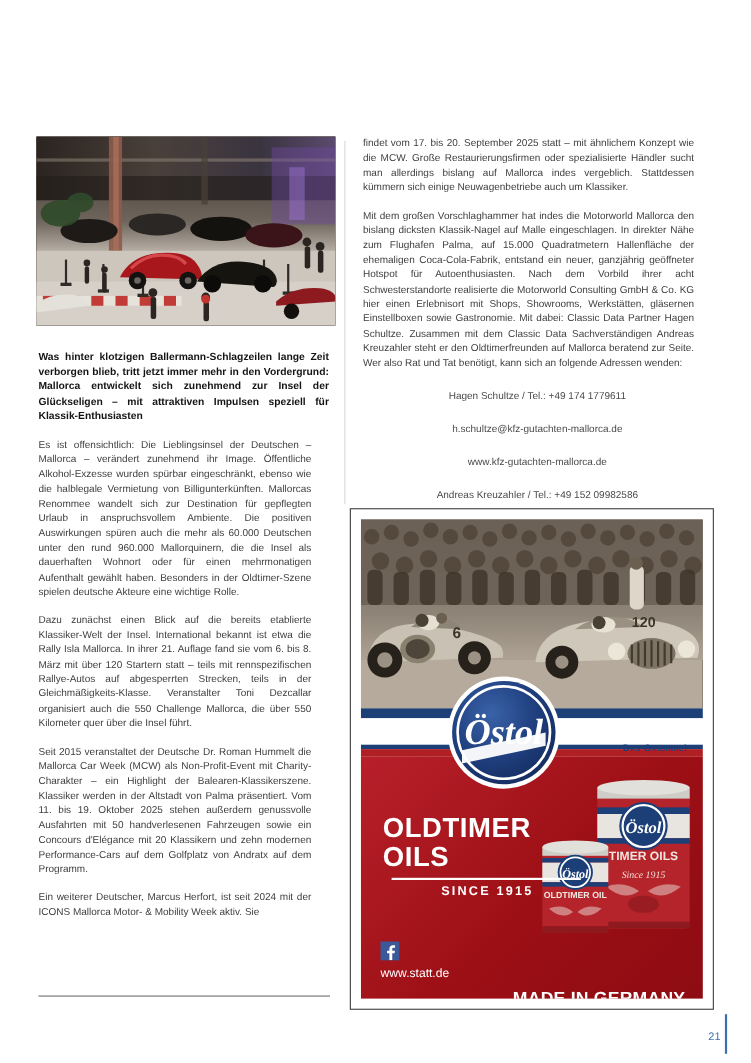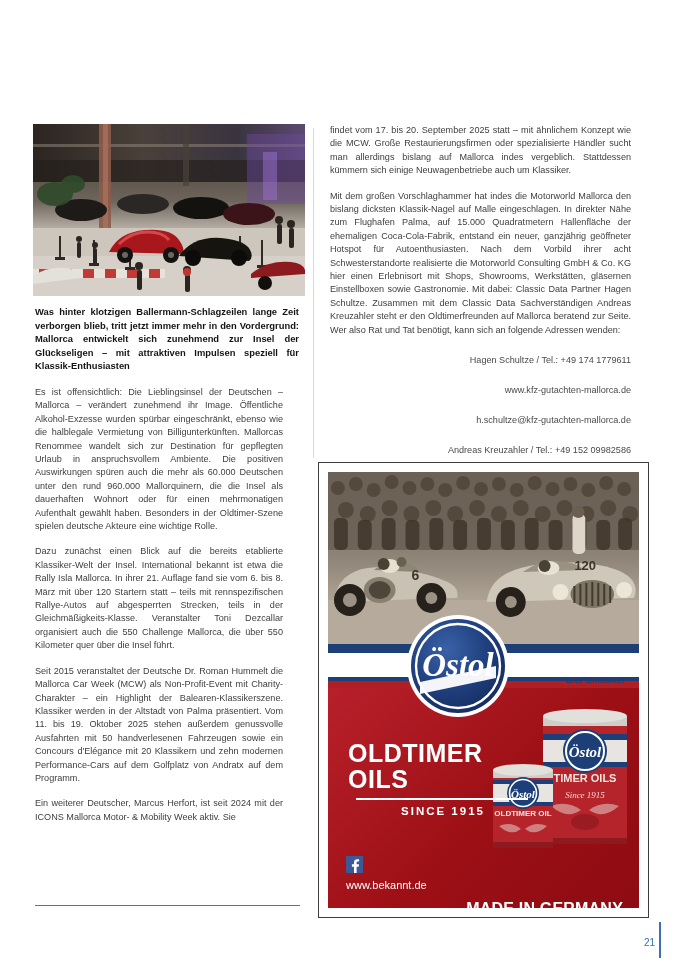--- a/index.html
+++ b/index.html
@@ -80,33 +80,33 @@
 
   p.body {
     margin: 0 16px 12px 0;
     font-size: 9.1px;
     line-height: 13.4px;
     color: #3e3e3e;
     text-align: justify;
     hyphens: manual;
   }
   p.lead {
-    margin: 0 0 13px 0;
+    margin: 12px 0 13px 0;
     font-size: 9.4px;
     line-height: 13.6px;
     font-weight: bold;
     color: #141414;
     text-align: justify;
   }
   p.contact {
     margin: 16px;
     font-size: 9.1px;
     line-height: 14px;
     color: #4a4a4a;
-    text-align: right;
+    text-align: center;
   }
   .rule-bottom {
     position: absolute;
     left: 35px;
     top: 905px;
     width: 265px;
     height: 1px;
     background: #6e6e6e;
   }
 
@@ -398,22 +398,22 @@
     <p class="body">Dazu zunächst einen Blick auf die bereits etablierte Klassiker-Welt der Insel. International bekannt ist etwa die Rally Isla Mallorca. In ihrer 21. Auflage fand sie vom 6. bis 8. März mit über 120 Startern statt – teils mit rennspezifischen Rallye-Autos auf abgesperrten Strecken, teils in der Gleichmäßigkeits-Klasse. Veranstalter Toni Dezcallar organisiert auch die 550 Challenge Mallorca, die über 550 Kilometer quer über die Insel führt.</p>
     <p class="body">Seit 2015 veranstaltet der Deutsche Dr. Roman Hummelt die Mallorca Car Week (MCW) als Non-Profit-Event mit Charity-Charakter – ein Highlight der Balearen-Klassikerszene. Klassiker werden in der Altstadt von Palma präsentiert. Vom 11. bis 19. Oktober 2025 stehen außerdem genussvolle Ausfahrten mit 50 handverlesenen Fahrzeugen sowie ein Concours d'Elégance mit 20 Klassikern und zehn modernen Performance-Cars auf dem Golfplatz von Andratx auf dem Programm.</p>
     <p class="body">Ein weiterer Deutscher, Marcus Herfort, ist seit 2024 mit der ICONS Mallorca Motor- &amp; Mobility Week aktiv. Sie</p>
   </div>
   <div class="rule-bottom"></div>
 
   <div class="col-right">
     <p class="body">findet vom 17. bis 20. September 2025 statt – mit ähnlichem Konzept wie die MCW. Große Restaurierungsfirmen oder spezialisierte Händler sucht man allerdings bislang auf Mallorca indes vergeblich. Stattdessen kümmern sich einige Neuwagenbetriebe auch um Klassiker.</p>
     <p class="body">Mit dem großen Vorschlaghammer hat indes die Motorworld Mallorca den bislang dicksten Klassik-Nagel auf Malle eingeschlagen. In direkter Nähe zum Flughafen Palma, auf 15.000 Quadratmetern Hallenfläche der ehemaligen Coca-Cola-Fabrik, entstand ein neuer, ganzjährig geöffneter Hotspot für Autoenthusiasten. Nach dem Vorbild ihrer acht Schwesterstandorte realisierte die Motorworld Consulting GmbH &amp; Co. KG hier einen Erlebnisort mit Shops, Showrooms, Werkstätten, gläsernen Einstellboxen sowie Gastronomie. Mit dabei: Classic Data Partner Hagen Schultze. Zusammen mit dem Classic Data Sachverständigen Andreas Kreuzahler steht er den Oldtimerfreunden auf Mallorca beratend zur Seite. Wer also Rat und Tat benötigt, kann sich an folgende Adressen wenden:</p>
     <p class="contact">Hagen Schultze / Tel.: +49 174 1779611</p>
+    <p class="contact">h.schultze@kfz-gutachten-mallorca.de</p>
     <p class="contact">www.kfz-gutachten-mallorca.de</p>
-    <p class="contact">h.schultze@kfz-gutachten-mallorca.de</p>
     <p class="contact">Andreas Kreuzahler / Tel.: +49 152 09982586</p>
     <p class="contact">www.classic-data.es / info@classic-data.es</p>
   </div>
 
   <div class="ad">
     <div class="ad-inner">
 
       <div class="ad-photo">
         <svg class="ad-photo-svg" viewBox="0 0 313 172" preserveAspectRatio="none">
           <defs>
@@ -600,21 +600,21 @@
       </div>
       <div class="ol-rule"></div>
       <div class="since">SINCE 1915</div>
 
       <div class="fb-icon">
         <svg width="17" height="17" viewBox="0 0 17 17">
           <rect width="17" height="17" fill="#3b5998"></rect>
           <path d="M10.6 17V10.7h2.1l0.3-2.4h-2.4V6.8c0-0.7 0.2-1.2 1.2-1.2h1.3V3.4C12.9 3.4 12.1 3.3 11.2 3.3c-1.9 0-3.2 1.2-3.2 3.3v1.7H5.9v2.4h2.1V17H10.6z" fill="#ffffff"></path>
         </svg>
       </div>
-      <div class="ad-url">www.bekannt.de</div>
+      <div class="ad-url">www.statt.de</div>
       <div class="made-in">MADE IN GERMANY</div>
     </div>
   </div>
 
   <div class="folio">21</div>
   <div class="folio-rule"></div>
 
 </div>
 
 </body></html>

